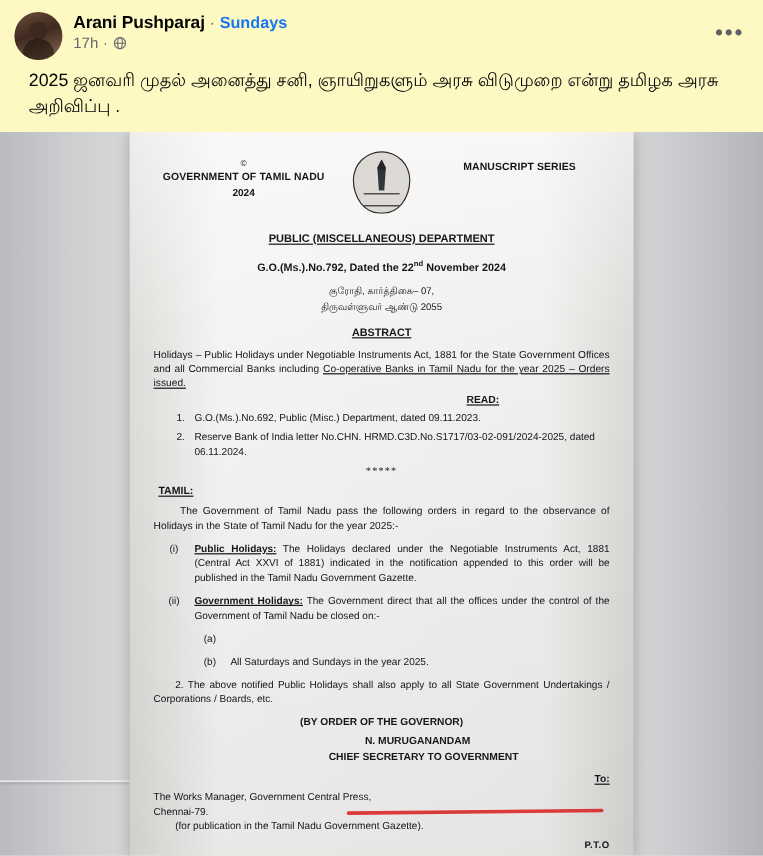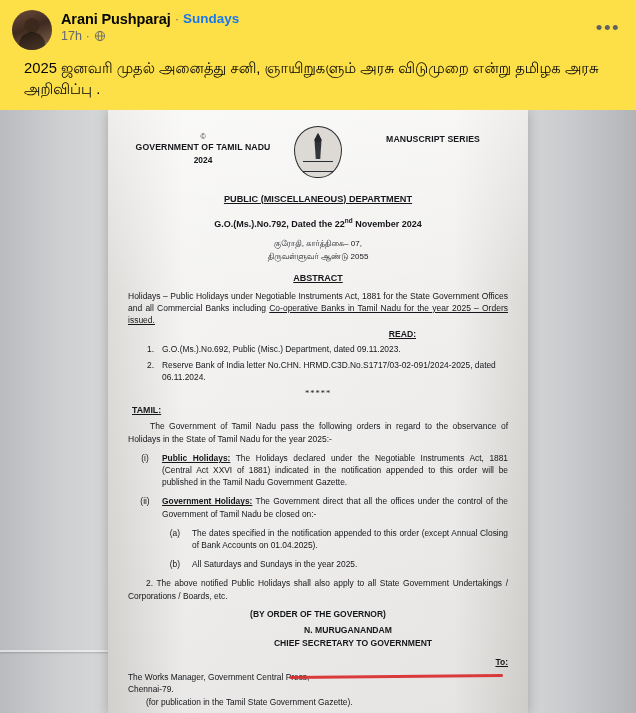--- a/index.html
+++ b/index.html
@@ -10,21 +10,21 @@
     width: 636px;
     height: 713px;
     background: #ffffff;
     font-family: "Liberation Sans", sans-serif;
     overflow: hidden;
   }
   .post {
     width: 636px;
     height: 713px;
     position: relative;
-    background: #fde047;
+    background: #fef9c3;
   }
   
   .post-header {
     display: flex;
     align-items: flex-start;
     padding: 10px 12px 6px 12px;
     height: 36px;
     box-sizing: content-box;
   }
   .avatar {
@@ -509,39 +509,38 @@
 
         <div class="clause">
           <div class="lbl">(ii)</div>
           <div class="body">
             <b>Government Holidays:</b><span> The Government direct that all the offices under the control of the Government of Tamil Nadu be closed on:-</span>
           </div>
         </div>
 
         <div class="clause sub">
           <div class="lbl">(a)</div>
-          <div class="body">The dates specified in the notification appended to this order (except Annual Closing of Bank Accounts on 01.04.2025).</div>
         </div>
 
         <div class="clause sub">
           <div class="lbl">(b)</div>
           <div class="body">All Saturdays and Sundays in the year 2025.</div>
         </div>
 
         <div class="para2">2. The above notified Public Holidays shall also apply to all State Government Undertakings / Corporations / Boards, etc.</div>
 
         <div class="by-order">(BY ORDER OF THE GOVERNOR)</div>
         <div class="sign-name">N. MURUGANANDAM</div>
         <div class="sign-title">CHIEF SECRETARY TO GOVERNMENT</div>
 
         <div class="to-label">To:</div>
         <div class="to-body">
           <span>The Works Manager, Government Central Press,</span><br>
           <span>Chennai-79.</span>
-          <span class="indent">(for publication in the Tamil State Government Gazette).</span>
+          <span class="indent">(for publication in the Tamil Nadu Government Gazette).</span>
         </div>
 
         <div class="pto">P.T.O</div>
 
       </div>
       <div class="redline" style="background: rgb(216, 43, 43);"></div>
     </div>
   </div>
 </div>
 

